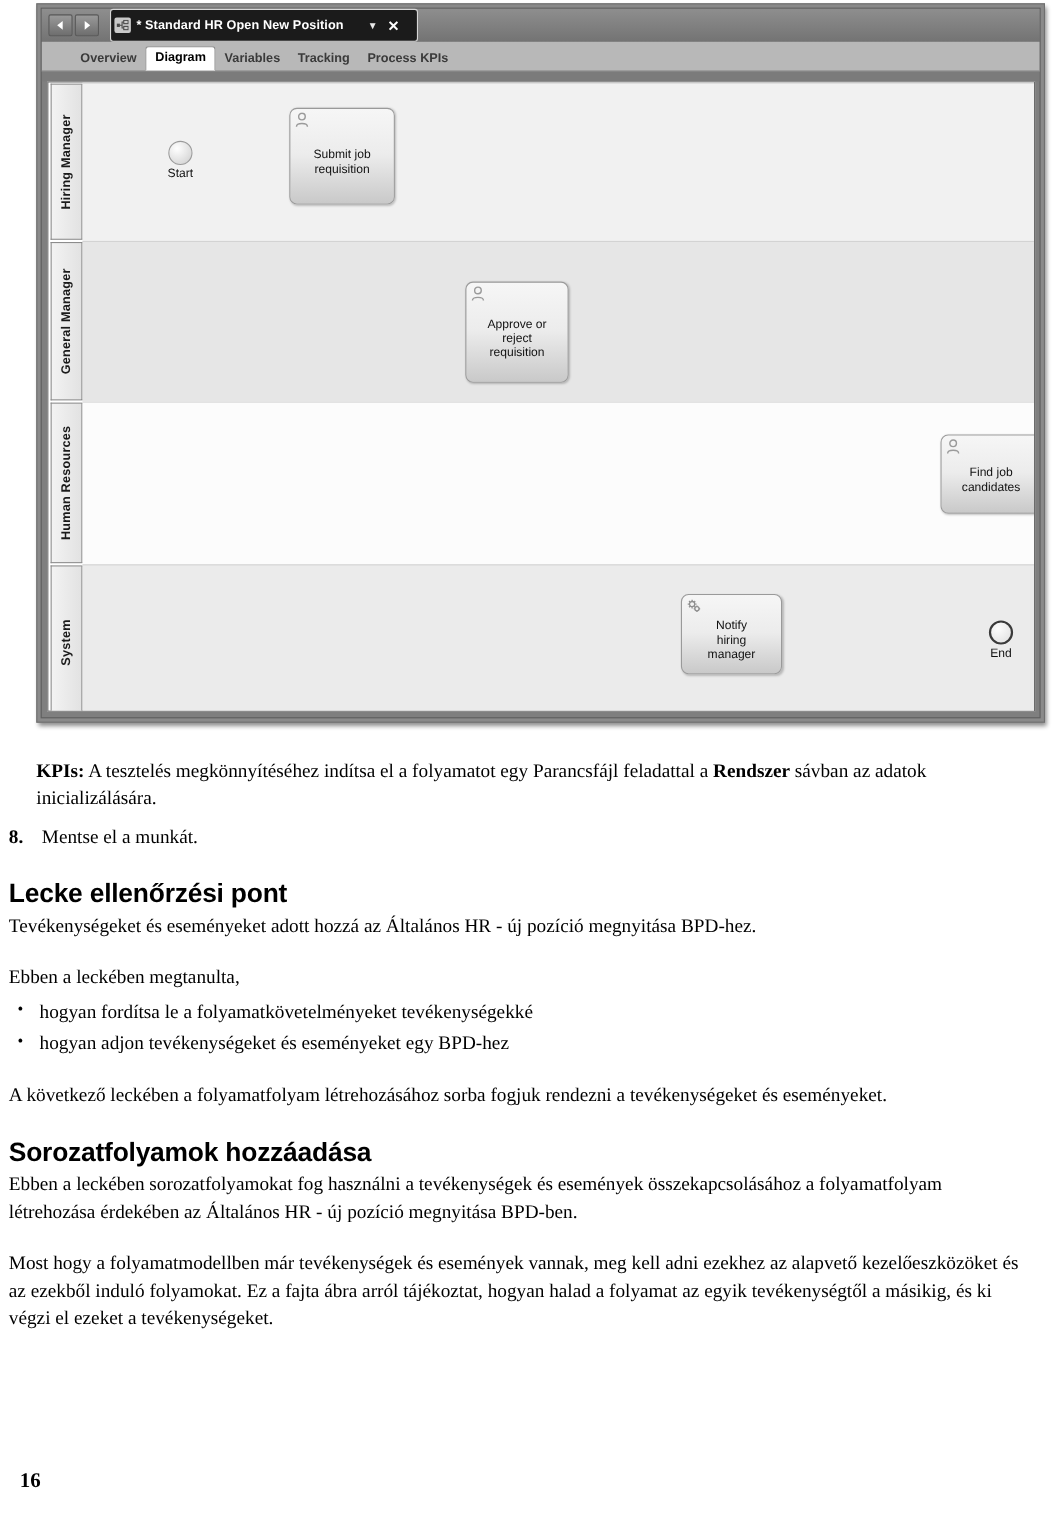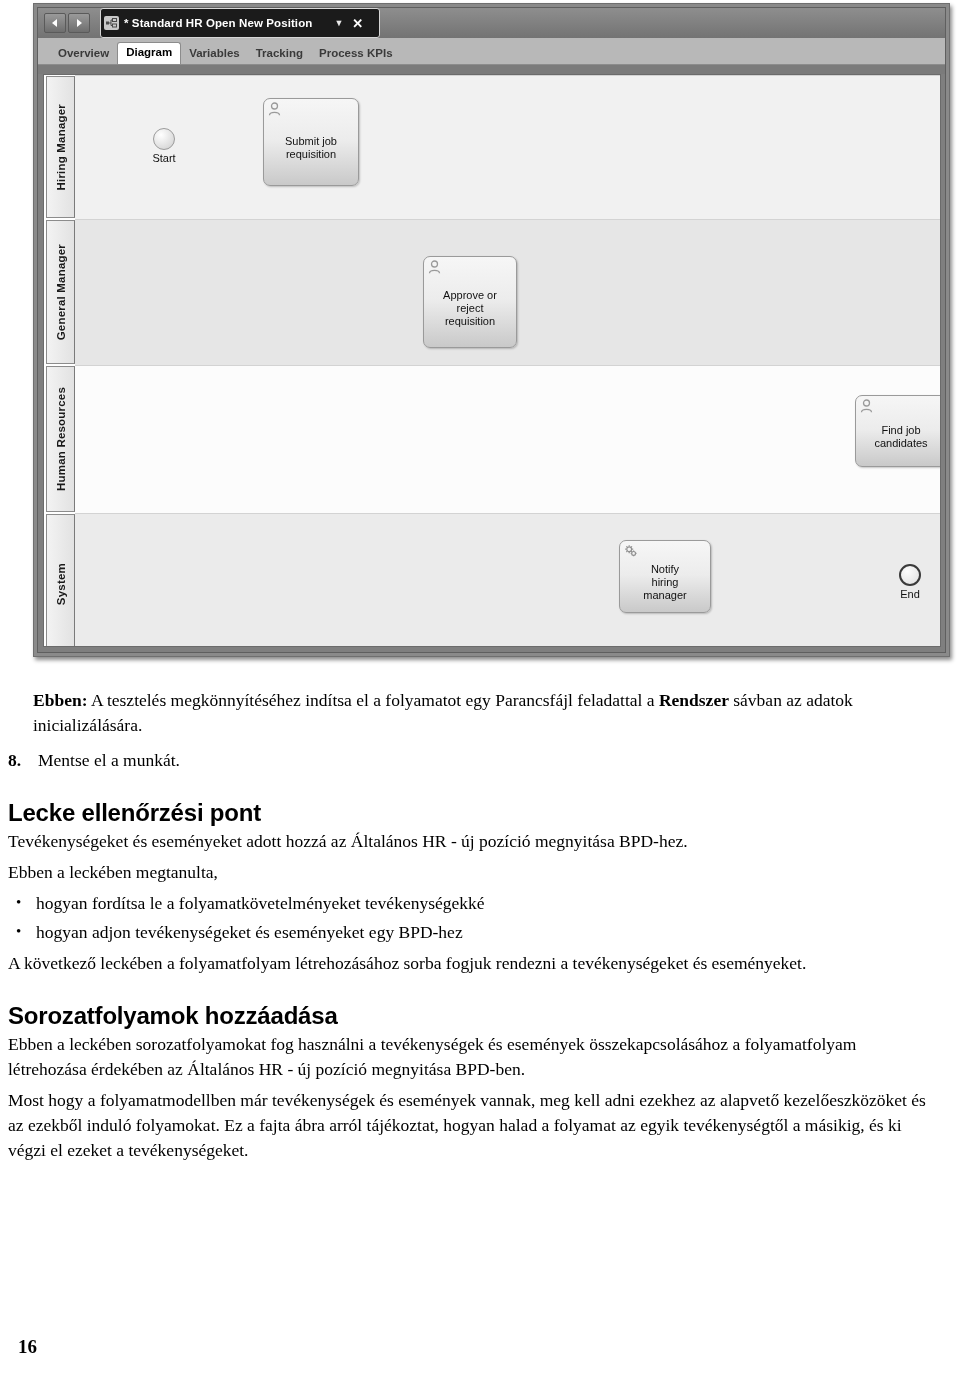--- a/index.html
+++ b/index.html
@@ -53,21 +53,21 @@
     background: #c9c9c9; border-radius: 2px;
   }
   .chip-title { white-space: nowrap; letter-spacing: .1px; }
   .chip-caret { margin-left: 22px; font-size: 9px; color: #e9e9e9; }
   .chip-close { margin-left: 9px; font-size: 13px; font-weight: bold; color: #fff; line-height: 1; }
 
   
   .tabstrip {
     position: absolute; left: 0; top: 30px; right: 0; height: 27px;
     background: #b8b8b8;
-    display: flex; align-items: flex-end; padding-left: 12px;
+    display: flex; align-items: flex-end; padding-left: 27px;
     border-bottom: 1px solid #8c8c8c;
   }
   .tab {
     font-size: 11.5px; color: #3a3a3a; font-weight: bold;
     padding: 3px 8px 5px; line-height: 1;
   }
   .tab.active {
     background: #ffffff; color: #000;
     border: 1px solid #8c8c8c; border-bottom: none;
     border-radius: 3px 3px 0 0;
@@ -148,21 +148,21 @@
     font-size: 17.5px; line-height: 25px;
     display: flex;
   }
   .step .num { font-weight: bold; width: 30px; flex: 0 0 30px; text-align: left; }
   h2.hd {
     font-family: "Liberation Sans", sans-serif;
     font-size: 24px; font-weight: bold; margin: 26px 0 2px 0;
     letter-spacing: -.2px;
   }
   p.bd { font-size: 17.5px; line-height: 25px; margin: 2px 0 0 0; width: 930px; }
-  p.bd.sp { margin-top: 6px; }
+  p.bd.sp { margin-top: 22px; }
   ul.bl { list-style: none; margin: 6px 0 0 0; padding: 0; }
   ul.bl li {
     font-size: 17.5px; line-height: 25px; margin: 4px 0 0 0;
     padding-left: 28px; position: relative;
   }
   ul.bl li:before {
     content: "•"; position: absolute; left: 8px; top: -1px; font-size: 15px;
   }
 
   .footer {
@@ -312,21 +312,21 @@
           </div>
         </div>
 
       </div>
     </div>
   </div>
 
   <div class="doc">
 
     <div class="tip">
-      <b>Ebben:</b><span> A tesztelés megkönnyítéséhez indítsa el a folyamatot egy Parancsfájl feladattal a </span><b>Rendszer</b><span> sávban az adatok inicializálására.</span>
+      <b>KPIs:</b><span> A tesztelés megkönnyítéséhez indítsa el a folyamatot egy Parancsfájl feladattal a </span><b>Rendszer</b><span> sávban az adatok inicializálására.</span>
     </div>
 
     <div class="step">
       <span class="num">8.</span>
       <span>Mentse el a munkát.</span>
     </div>
 
     <div style="margin-left:8px;width:935px;">
       <h2 class="hd">Lecke ellenőrzési pont</h2>
       <p class="bd">Tevékenységeket és eseményeket adott hozzá az Általános HR - új pozíció megnyitása BPD-hez.</p>

